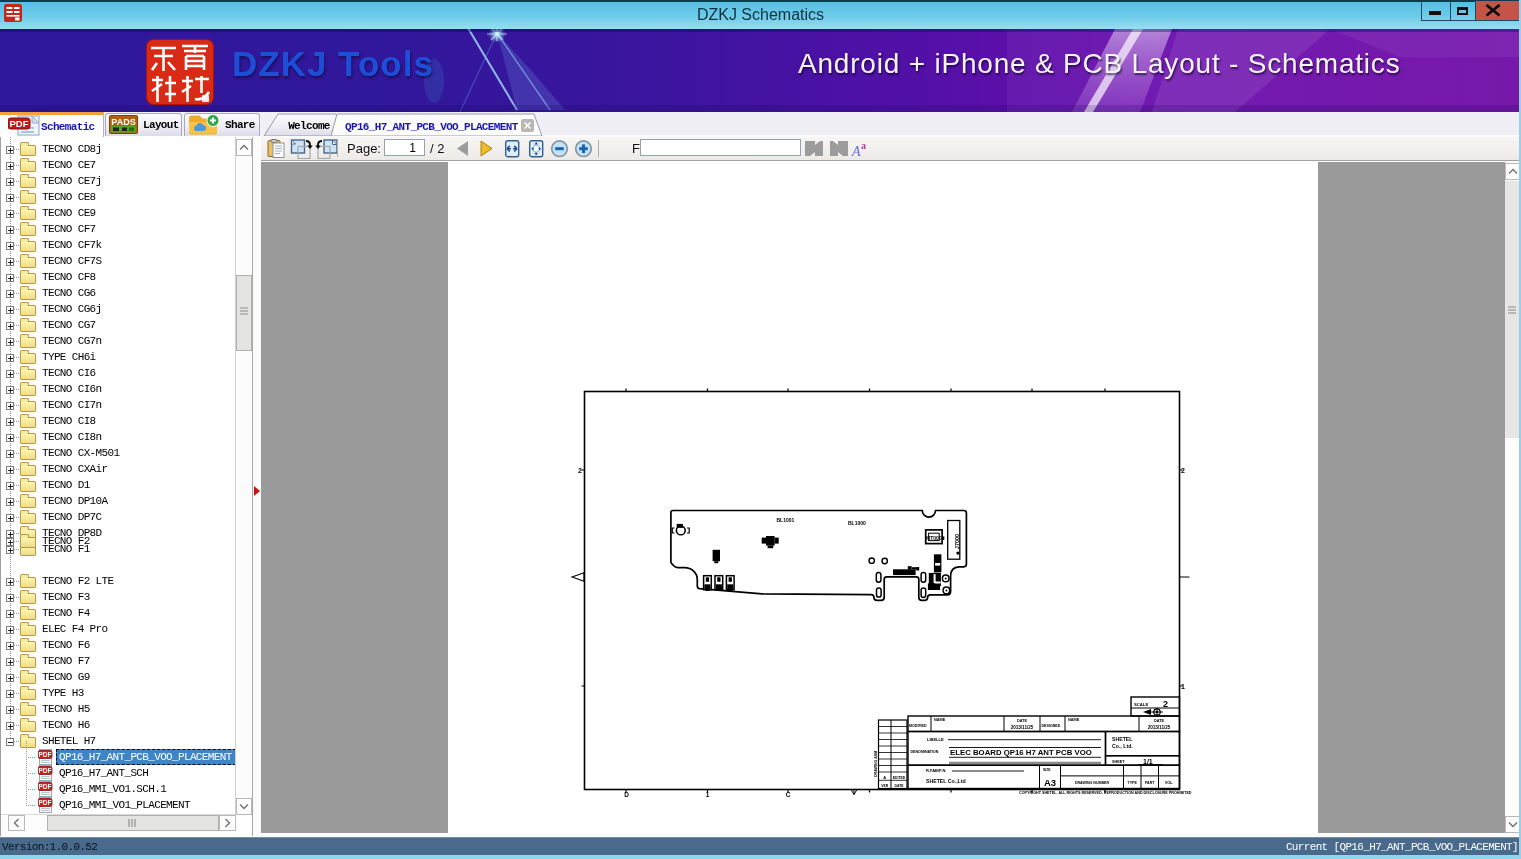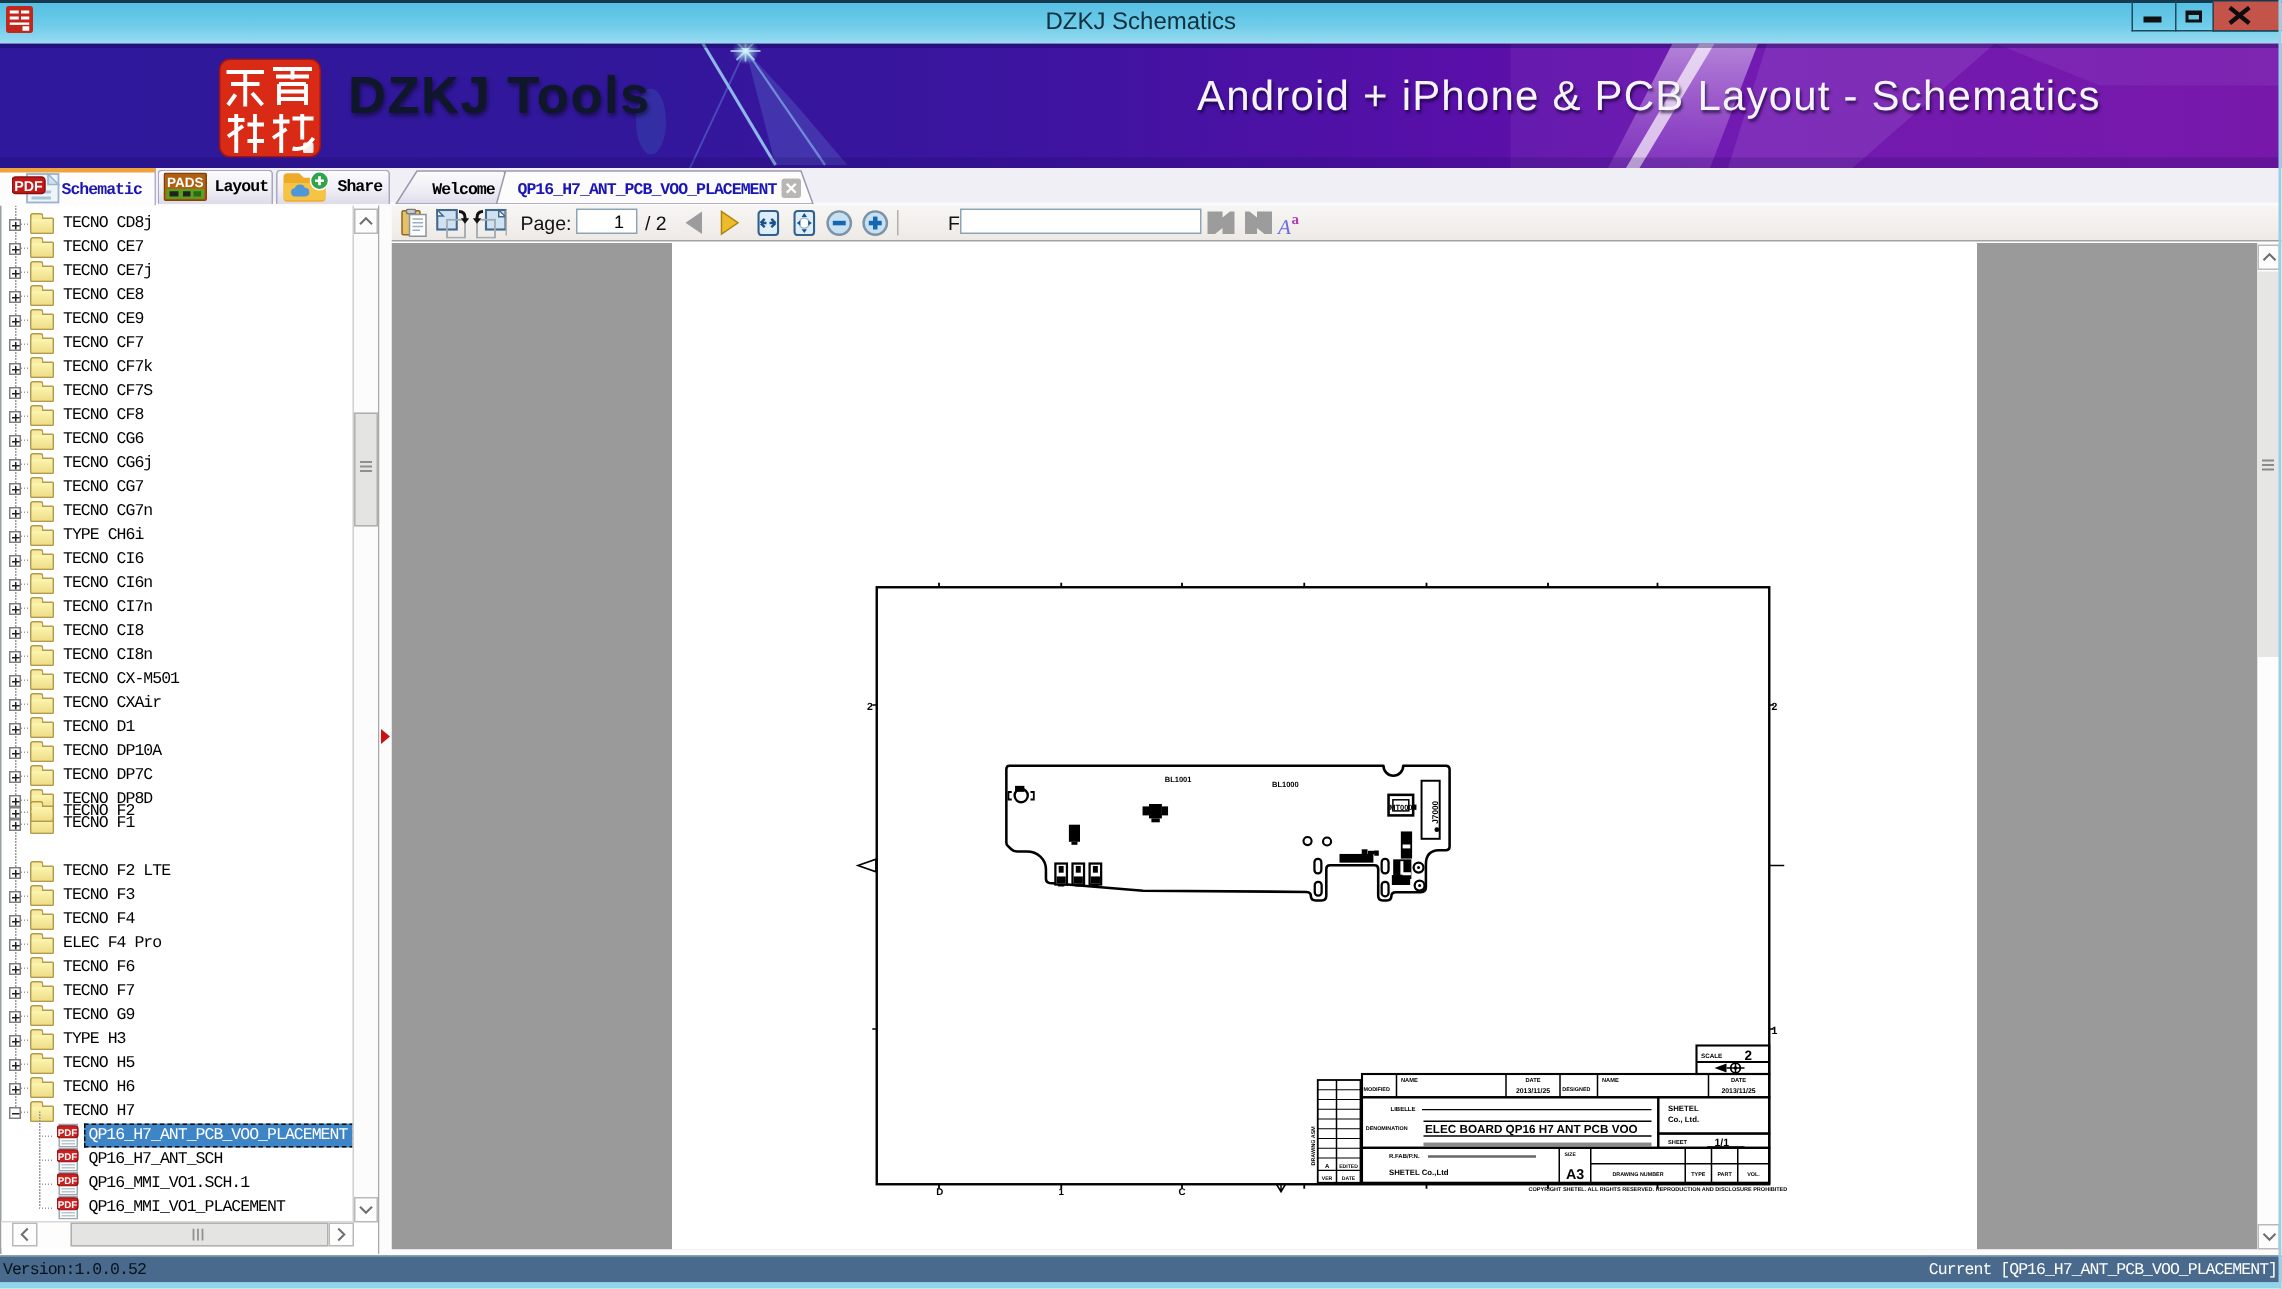--- a/index.html
+++ b/index.html
@@ -7,21 +7,21 @@
 .mono{font-family:"Liberation Mono",monospace;letter-spacing:-0.65px;font-size:11px}
 
 #titlebar{left:0;top:0;width:1521px;height:29px;
 background:linear-gradient(#54bee3,#6ccbe9 55%,#8fd8ef 90%,#9cdcf2)}
 #titletop{left:0;top:0;width:1521px;height:2px;background:#15394d}
 #apptitle{left:0;top:6px;width:1521px;text-align:center;font-size:16px;color:#10303e}
 #btnclose{left:1475px;top:1px;width:46px;height:20px;background:#c4544a;border-bottom:1px solid #1c4a5e}
 
 #banner{left:0;top:29px;width:1521px;height:83px;overflow:hidden;
 background:linear-gradient(90deg,#2f189b 0%,#32179b 28%,#3c149f 45%,#5210a7 60%,#6a0ead 75%,#700ca6 100%)}
-#dzkj{left:232px;top:44px;font-size:35px;font-weight:bold;color:#0f172a;letter-spacing:1px;
+#dzkj{left:232px;top:44px;font-size:35px;font-weight:bold;color:#1d4ed8;letter-spacing:1px;
 text-shadow:1px 2px 3px rgba(0,0,0,.45)}
 #slogan{left:798px;top:48px;font-size:28px;color:#f6f4fb;letter-spacing:.8px;
 text-shadow:1px 2px 2px rgba(10,0,30,.65)}
 
 #tabbar{left:0;top:112px;width:1521px;height:25px;background:#f1eff6}
 #tabschem{left:0;top:112px;width:104px;height:25px;background:#fdfdfe;
 border-top:3px solid #f0a23c;border-right:1px solid #b4b2c8}
 #tabschem .lbl{position:absolute;left:41px;top:6px;color:#1a16b4;font-weight:bold}
 .graytab{top:113px;height:23px;background:linear-gradient(#fcfcfe 0%,#eeedf4 60%,#dddbe8 100%);
 border:1px solid #a9a7bf;border-bottom:none;border-radius:3px 3px 0 0}
@@ -271,21 +271,21 @@
     <div class="row" style="top:436px"><div class="hdots" style="left:14px;top:8px;width:5px"></div><div class="plusbox" style="top:5px"><i></i><b></b></div><div class="folder" style="top:4px"></div><span class="txt mono" style="left:42px">TECNO F2 LTE</span></div>
     <div class="row" style="top:452px"><div class="hdots" style="left:14px;top:8px;width:5px"></div><div class="plusbox" style="top:5px"><i></i><b></b></div><div class="folder" style="top:4px"></div><span class="txt mono" style="left:42px">TECNO F3</span></div>
     <div class="row" style="top:468px"><div class="hdots" style="left:14px;top:8px;width:5px"></div><div class="plusbox" style="top:5px"><i></i><b></b></div><div class="folder" style="top:4px"></div><span class="txt mono" style="left:42px">TECNO F4</span></div>
     <div class="row" style="top:484px"><div class="hdots" style="left:14px;top:8px;width:5px"></div><div class="plusbox" style="top:5px"><i></i><b></b></div><div class="folder" style="top:4px"></div><span class="txt mono" style="left:42px">ELEC F4 Pro</span></div>
     <div class="row" style="top:500px"><div class="hdots" style="left:14px;top:8px;width:5px"></div><div class="plusbox" style="top:5px"><i></i><b></b></div><div class="folder" style="top:4px"></div><span class="txt mono" style="left:42px">TECNO F6</span></div>
     <div class="row" style="top:516px"><div class="hdots" style="left:14px;top:8px;width:5px"></div><div class="plusbox" style="top:5px"><i></i><b></b></div><div class="folder" style="top:4px"></div><span class="txt mono" style="left:42px">TECNO F7</span></div>
     <div class="row" style="top:532px"><div class="hdots" style="left:14px;top:8px;width:5px"></div><div class="plusbox" style="top:5px"><i></i><b></b></div><div class="folder" style="top:4px"></div><span class="txt mono" style="left:42px">TECNO G9</span></div>
     <div class="row" style="top:548px"><div class="hdots" style="left:14px;top:8px;width:5px"></div><div class="plusbox" style="top:5px"><i></i><b></b></div><div class="folder" style="top:4px"></div><span class="txt mono" style="left:42px">TYPE H3</span></div>
     <div class="row" style="top:564px"><div class="hdots" style="left:14px;top:8px;width:5px"></div><div class="plusbox" style="top:5px"><i></i><b></b></div><div class="folder" style="top:4px"></div><span class="txt mono" style="left:42px">TECNO H5</span></div>
     <div class="row" style="top:580px"><div class="hdots" style="left:14px;top:8px;width:5px"></div><div class="plusbox" style="top:5px"><i></i><b></b></div><div class="folder" style="top:4px"></div><span class="txt mono" style="left:42px">TECNO H6</span></div>
-    <div class="row" style="top:596px"><div class="hdots" style="left:14px;top:8px;width:5px"></div><div class="plusbox" style="top:5px"><i></i></div><div class="folder" style="top:4px"></div><span class="txt mono" style="left:42px">TECNO H7</span></div>
+    <div class="row" style="top:596px"><div class="hdots" style="left:14px;top:8px;width:5px"></div><div class="plusbox" style="top:5px"><i></i></div><div class="folder" style="top:4px"></div><span class="txt mono" style="left:42px">SHETEL H7</span></div>
     <div class="vdots" style="left:26px;top:604px;height:64px"></div>
     <div class="row" style="top:612px"><div class="hdots" style="left:26px;top:8px;width:10px"></div><svg style="position:absolute;left:38px;top:0px" width="15" height="16">
 <rect x="1.5" y="0.5" width="12" height="15" fill="#fbfbfb" stroke="#9aa8b4"></rect>
 <path d="M3,11.5 h9 M3,13.5 h9" stroke="#b8c6d2" stroke-width="1"></path>
 <rect x="0" y="1.5" width="14" height="8" rx="2" fill="#cc1f1f" stroke="#8c1010" stroke-width="0.8"></rect>
 <text x="7" y="8" font-size="6.5" font-weight="bold" fill="#fff" text-anchor="middle" font-family="Liberation Sans">PDF</text>
 </svg><div style="position:absolute;left:56px;top:0px;width:180px;height:16px;background:#3d85c6;border:1px dashed #0a0a0a"></div><span class="txt mono" style="left:59px;color:#fff">QP16_H7_ANT_PCB_VOO_PLACEMENT</span></div>
     <div class="row" style="top:628px"><div class="hdots" style="left:26px;top:8px;width:10px"></div><svg style="position:absolute;left:38px;top:0px" width="15" height="16">
 <rect x="1.5" y="0.5" width="12" height="15" fill="#fbfbfb" stroke="#9aa8b4"></rect>
 <path d="M3,11.5 h9 M3,13.5 h9" stroke="#b8c6d2" stroke-width="1"></path>

